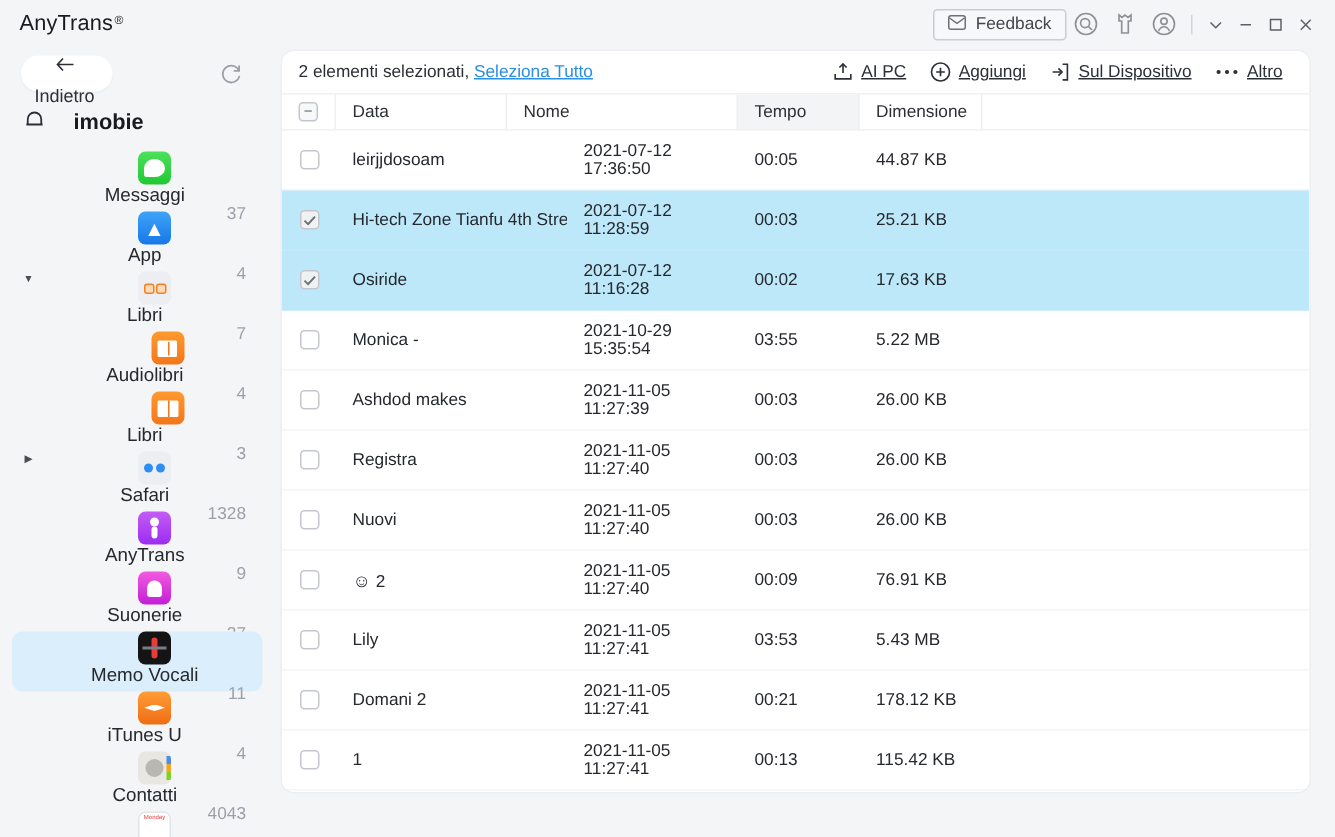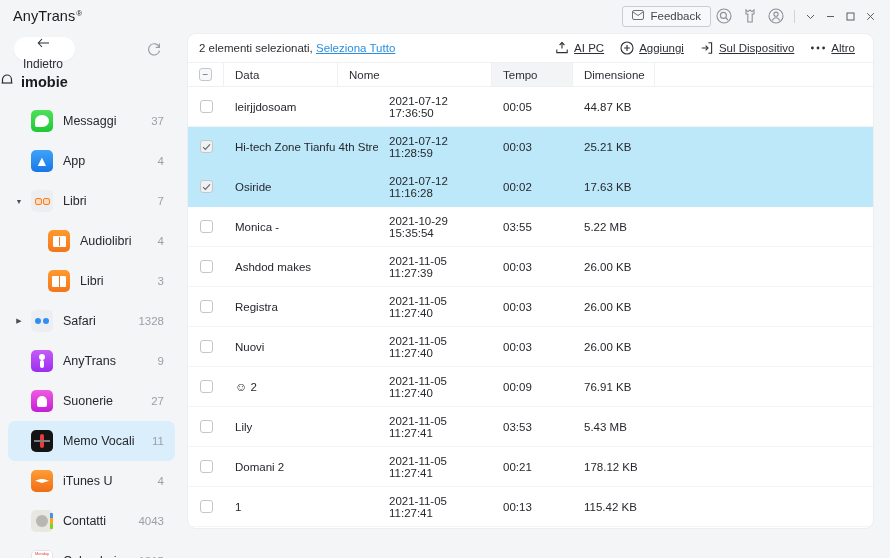--- a/index.html
+++ b/index.html
@@ -83,33 +83,34 @@
   }
   .refresh-btn {
     margin-left: auto; margin-right: 19px;
     width: 20px; height: 20px;
     display: flex; align-items: center; justify-content: center;
     cursor: pointer; color: #9aa0a8;
   }
   .device-row {
     height: 32px;
     display: flex; align-items: center;
-    gap: 7px;
+    padding-left: 16px; gap: 19px;
   }
   .device-name {
     font-size: 14.5px; font-weight: bold; color: #1b1b1f;
   }
   .nav { padding-top: 3px; }
   .nav-item {
     position: relative;
     height: 40px;
     display: flex; align-items: center;
     margin: 0 8px;
     border-radius: 7px;
     cursor: pointer;
+    flex-direction: column;
   }
   .nav-item.active { background: #dbeefb; }
   .nav-caret {
     position: absolute; left: 6px;
     width: 10px; height: 10px;
     display:flex; align-items:center; justify-content:center;
     color: #4a4d52; font-size: 7px;
   }
   .nav-icon {
     width: 22px; height: 22px; flex: none;

